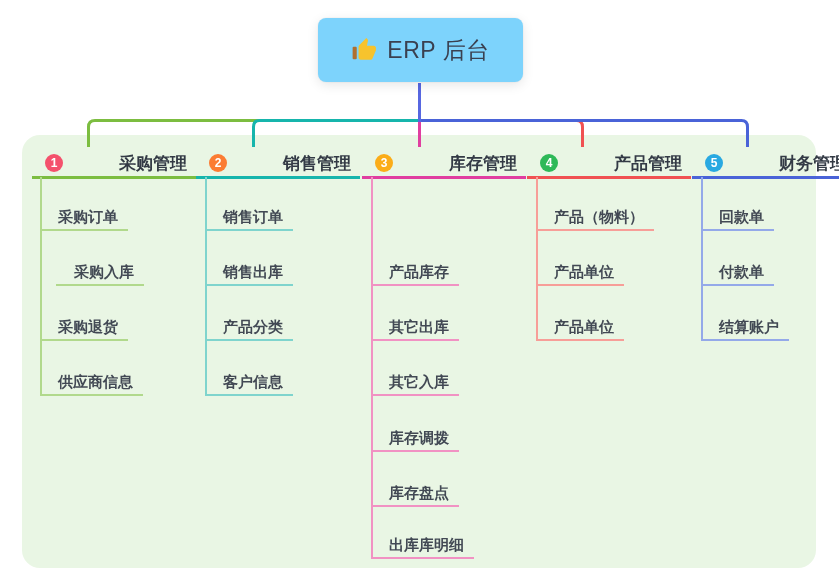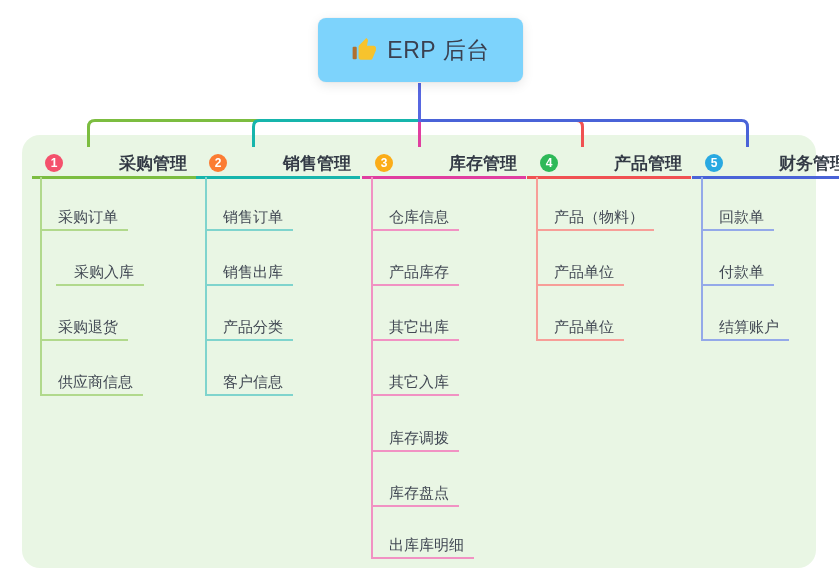--- a/index.html
+++ b/index.html
@@ -34,21 +34,21 @@
     font-size:12px;font-weight:700;line-height:18px;text-align:center;
     flex:0 0 auto;
   }
   .blabel-text{font-size:17px;font-weight:600;color:#333a45;white-space:nowrap;margin-left:48px;}
 
   .vline{position:absolute;width:2px;background:var(--light);}
   .child{
     position:absolute;height:25px;line-height:25px;
     padding:0 10px 0 18px;white-space:nowrap;
     border-bottom:2px solid var(--light);
-    font-size:15px;color:#424954;
+    font-size:15px;color:#424954;font-weight:bold;
   }
 
   .b1{--line:#7cbd40;--light:#b1d98c;--badge:#f4516c;}
   .b2{--line:#16b5ac;--light:#7fd4cd;--badge:#fb7c33;}
   .b3{--line:#e03ea0;--light:#f192c3;--badge:#fbad18;}
   .b4{--line:#f05152;--light:#f79e98;--badge:#2eb958;}
   .b5{--line:#4a63d8;--light:#94a9e9;--badge:#29a9e1;}
 </style>
 </head>
 <body>
@@ -94,21 +94,20 @@
   <div class="child b2" style="left:205px;top:204px"><span>销售订单</span></div>
   <div class="child b2" style="left:205px;top:259px"><span>销售出库</span></div>
   <div class="child b2" style="left:205px;top:314px"><span>产品分类</span></div>
   <div class="child b2" style="left:205px;top:369px"><span>客户信息</span></div>
 
   <div class="branch-label b3" style="left:362px">
     <span class="badge">3</span>
     <span class="blabel-text">库存管理</span>
   </div>
   <div class="vline b3" style="left:371px;top:177px;height:382px"></div>
-  <div class="child b3" style="left:371px;top:204px"><span>仓库信息</span></div>
   <div class="child b3" style="left:371px;top:259px"><span>产品库存</span></div>
   <div class="child b3" style="left:371px;top:314px"><span>其它出库</span></div>
   <div class="child b3" style="left:371px;top:369px"><span>其它入库</span></div>
   <div class="child b3" style="left:371px;top:425px"><span>库存调拨</span></div>
   <div class="child b3" style="left:371px;top:532px"><span>出库库明细</span></div>
   <div class="child b3" style="left:371px;top:480px"><span>库存盘点</span></div>
 
   <div class="branch-label b4" style="left:527px">
     <span class="badge">4</span>
     <span class="blabel-text">产品管理</span>

